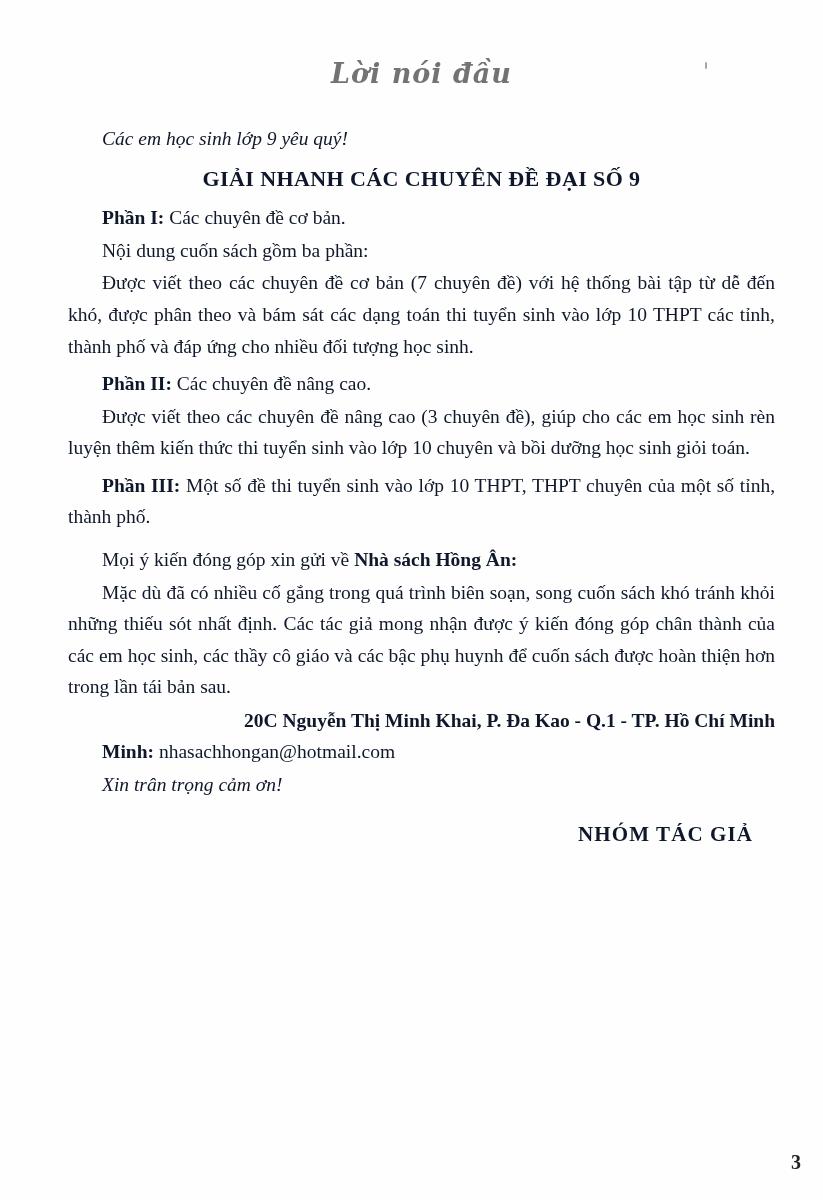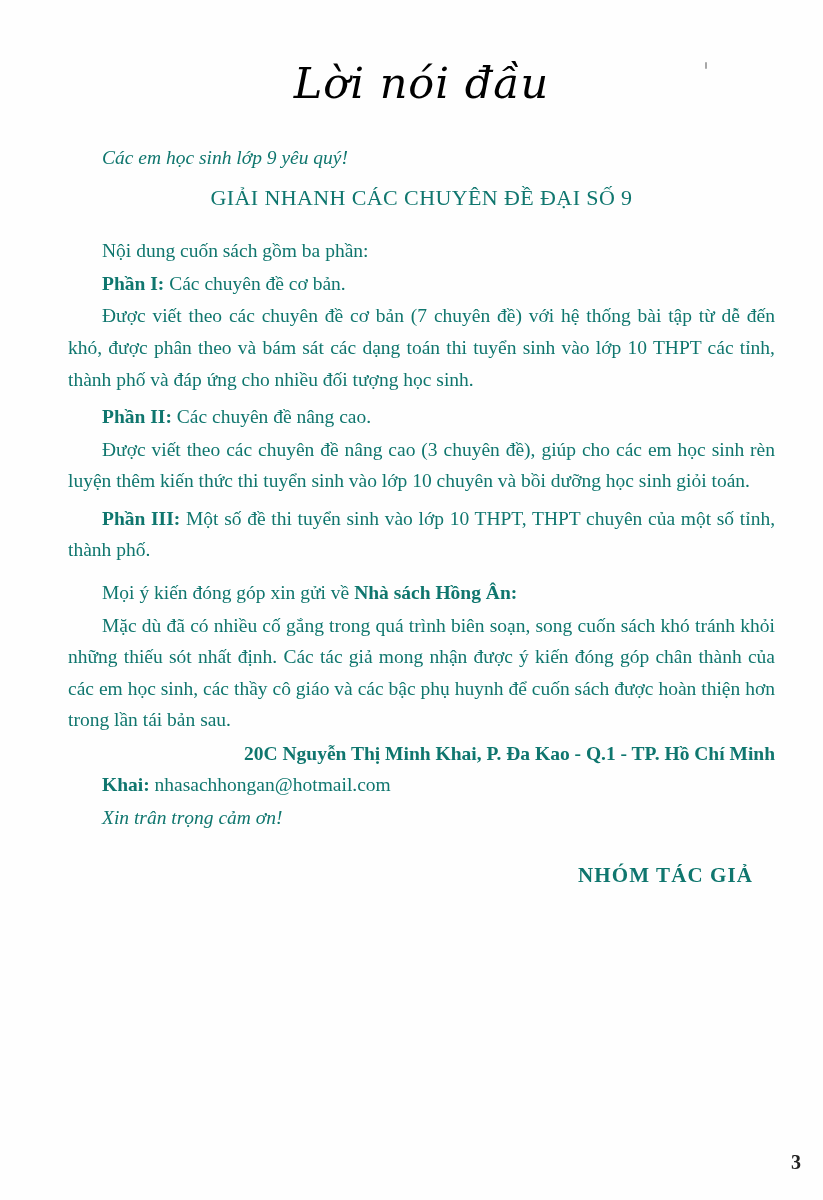--- a/index.html
+++ b/index.html
@@ -24,59 +24,59 @@
     position: absolute;
     left: 68px;
     right: 48px;
     top: 44px;
     bottom: 40px;
   }
   .title {
     text-align: center;
     font-family: "DejaVu Serif", serif;
     font-style: italic;
-    font-weight: 400;
-    font-size: 43px;
+    font-weight: 700;
+    font-size: 27px;
     letter-spacing: 1px;
-    color: #000000;
+    color: #737373;
     margin: 14px 0 34px 0;
   }
   .speck {
     position: absolute;
     right: 116px;
     top: 62px;
     width: 2px;
     height: 7px;
     background: #8a8a8a;
     opacity: .75;
     border-radius: 1px;
   }
   .body-text {
     font-size: 19.5px;
     line-height: 1.62;
     text-align: justify;
     text-justify: inter-word;
-    color: #0f766e;
+    color: #0f172a;
   }
   p.para {
     margin: 0 0 1px 0;
     text-indent: 34px;
   }
   .ital {
     font-style: italic;
   }
   .bold {
     font-weight: 700;
   }
   .center-head {
     text-align: center;
-    font-weight: 400;
+    font-weight: 700;
     font-size: 22px;
     letter-spacing: .4px;
-    margin: 6px 0 20px 0;
+    margin: 6px 0 6px 0;
     font-family: "Liberation Serif", serif;
   }
   .lead-bold {
     font-weight: 700;
   }
   .addr-line {
     text-align: right;
     font-weight: 700;
     font-size: 19.5px;
     margin: 2px 0 0 0;
@@ -89,21 +89,21 @@
   .thanks {
     font-style: italic;
     text-indent: 0;
     margin-top: 2px;
   }
   .signature {
     text-align: right;
     font-weight: 700;
     letter-spacing: 1.1px;
     font-size: 21px;
-    margin-top: 24px;
+    margin-top: 16px;
     padding-right: 22px;
   }
   .page-number {
     position: absolute;
     right: 22px;
     bottom: 26px;
     font-weight: 700;
     font-size: 20px;
     color: #222;
   }
@@ -120,23 +120,23 @@
 
     <div class="title">Lời nói đầu</div>
 
     <div class="body-text">
 
       <p class="para ital">Các em học sinh lớp 9 yêu quý!</p>
 
 
       <div class="center-head">GIẢI NHANH CÁC CHUYÊN ĐỀ ĐẠI SỐ 9</div>
 
+      <p class="para"><span class="lead-bold">Phần I:</span> <span>Các chuyên đề cơ bản.</span></p>
+
       <p class="para">Nội dung cuốn sách gồm ba phần:</p>
-
-      <p class="para"><span class="lead-bold">Phần I:</span> <span>Các chuyên đề cơ bản.</span></p>
 
       <p class="para">Được viết theo các chuyên đề cơ bản (7 chuyên đề) với hệ thống bài tập từ dễ đến khó, được phân theo và bám sát các dạng toán thi tuyển sinh vào lớp 10 THPT các tỉnh, thành phố và đáp ứng cho nhiều đối tượng học sinh.</p>
 
       <div class="gap-s"></div>
 
       <p class="para"><span class="lead-bold">Phần II:</span> <span>Các chuyên đề nâng cao.</span></p>
 
       <p class="para">Được viết theo các chuyên đề nâng cao (3 chuyên đề), giúp cho các em học sinh rèn luyện thêm kiến thức thi tuyển sinh vào lớp 10 chuyên và bồi dưỡng học sinh giỏi toán.</p>
 
       <div class="gap-s"></div>
@@ -147,21 +147,21 @@
 
 
       <div class="gap-s"></div>
 
       <p class="para"><span>Mọi ý kiến đóng góp xin gửi về </span><span class="bold">Nhà sách Hồng Ân:</span></p>
 
       <p class="para">Mặc dù đã có nhiều cố gắng trong quá trình biên soạn, song cuốn sách khó tránh khỏi những thiếu sót nhất định. Các tác giả mong nhận được ý kiến đóng góp chân thành của các em học sinh, các thầy cô giáo và các bậc phụ huynh để cuốn sách được hoàn thiện hơn trong lần tái bản sau.</p>
 
       <p class="addr-line">20C Nguyễn Thị Minh Khai, P. Đa Kao - Q.1 - TP. Hồ Chí Minh</p>
 
-      <p class="para email-line"><span class="email-label">Khai:</span> <span>nhasachhongan@hotmail.com</span></p>
+      <p class="para email-line"><span class="email-label">Minh:</span> <span>nhasachhongan@hotmail.com</span></p>
 
       <p class="para thanks">Xin trân trọng cảm ơn!</p>
 
       <div class="signature">NHÓM TÁC GIẢ</div>
 
     </div>
   </div>
 
   <div class="page-number">3</div>
 </div>

